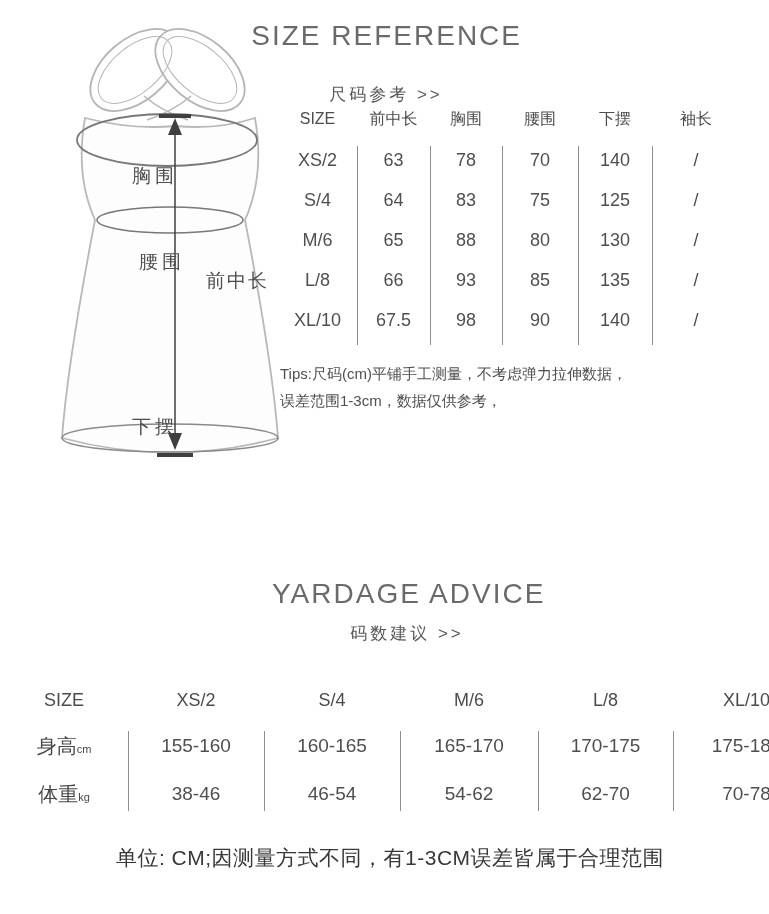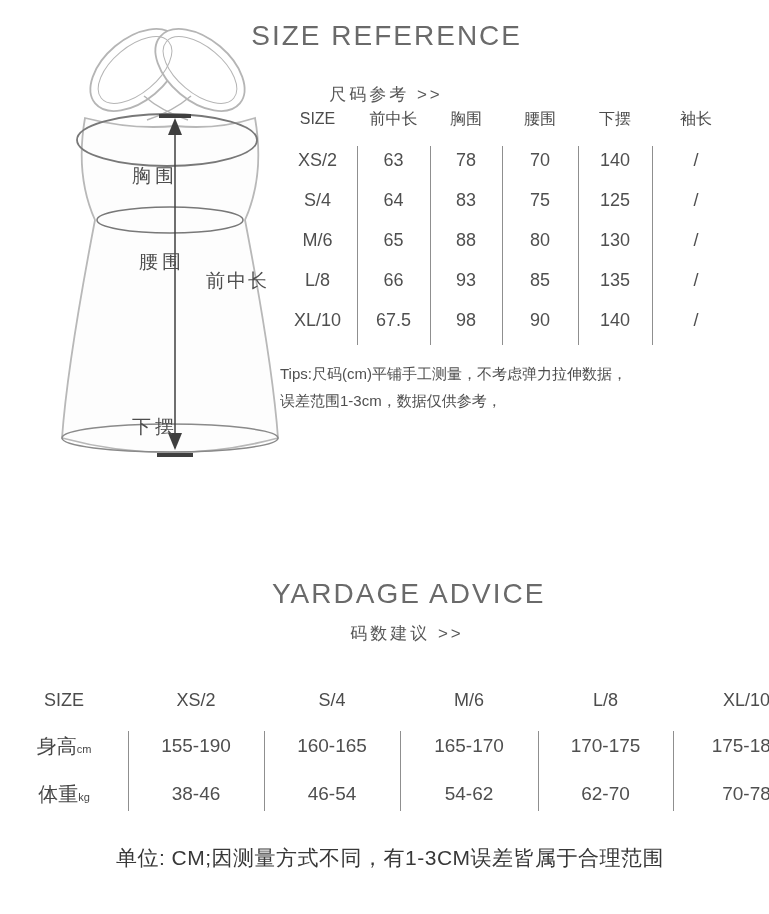--- a/index.html
+++ b/index.html
@@ -225,21 +225,21 @@
 
   <div class="t2">
     <div class="t2-head">SIZE</div>
     <div class="t2-head">XS/2</div>
     <div class="t2-head">S/4</div>
     <div class="t2-head">M/6</div>
     <div class="t2-head">L/8</div>
     <div class="t2-head">XL/10</div>
 
     <div class="t2-label"><span>身高</span><span class="unit">cm</span></div>
-    <div class="t2-cell">155-190</div>
+    <div class="t2-cell">155-160</div>
     <div class="t2-cell">160-165</div>
     <div class="t2-cell">165-170</div>
     <div class="t2-cell">170-175</div>
     <div class="t2-cell">175-180</div>
 
     <div class="t2-label"><span>体重</span><span class="unit">kg</span></div>
     <div class="t2-cell">38-46</div>
     <div class="t2-cell">46-54</div>
     <div class="t2-cell">54-62</div>
     <div class="t2-cell">62-70</div>

